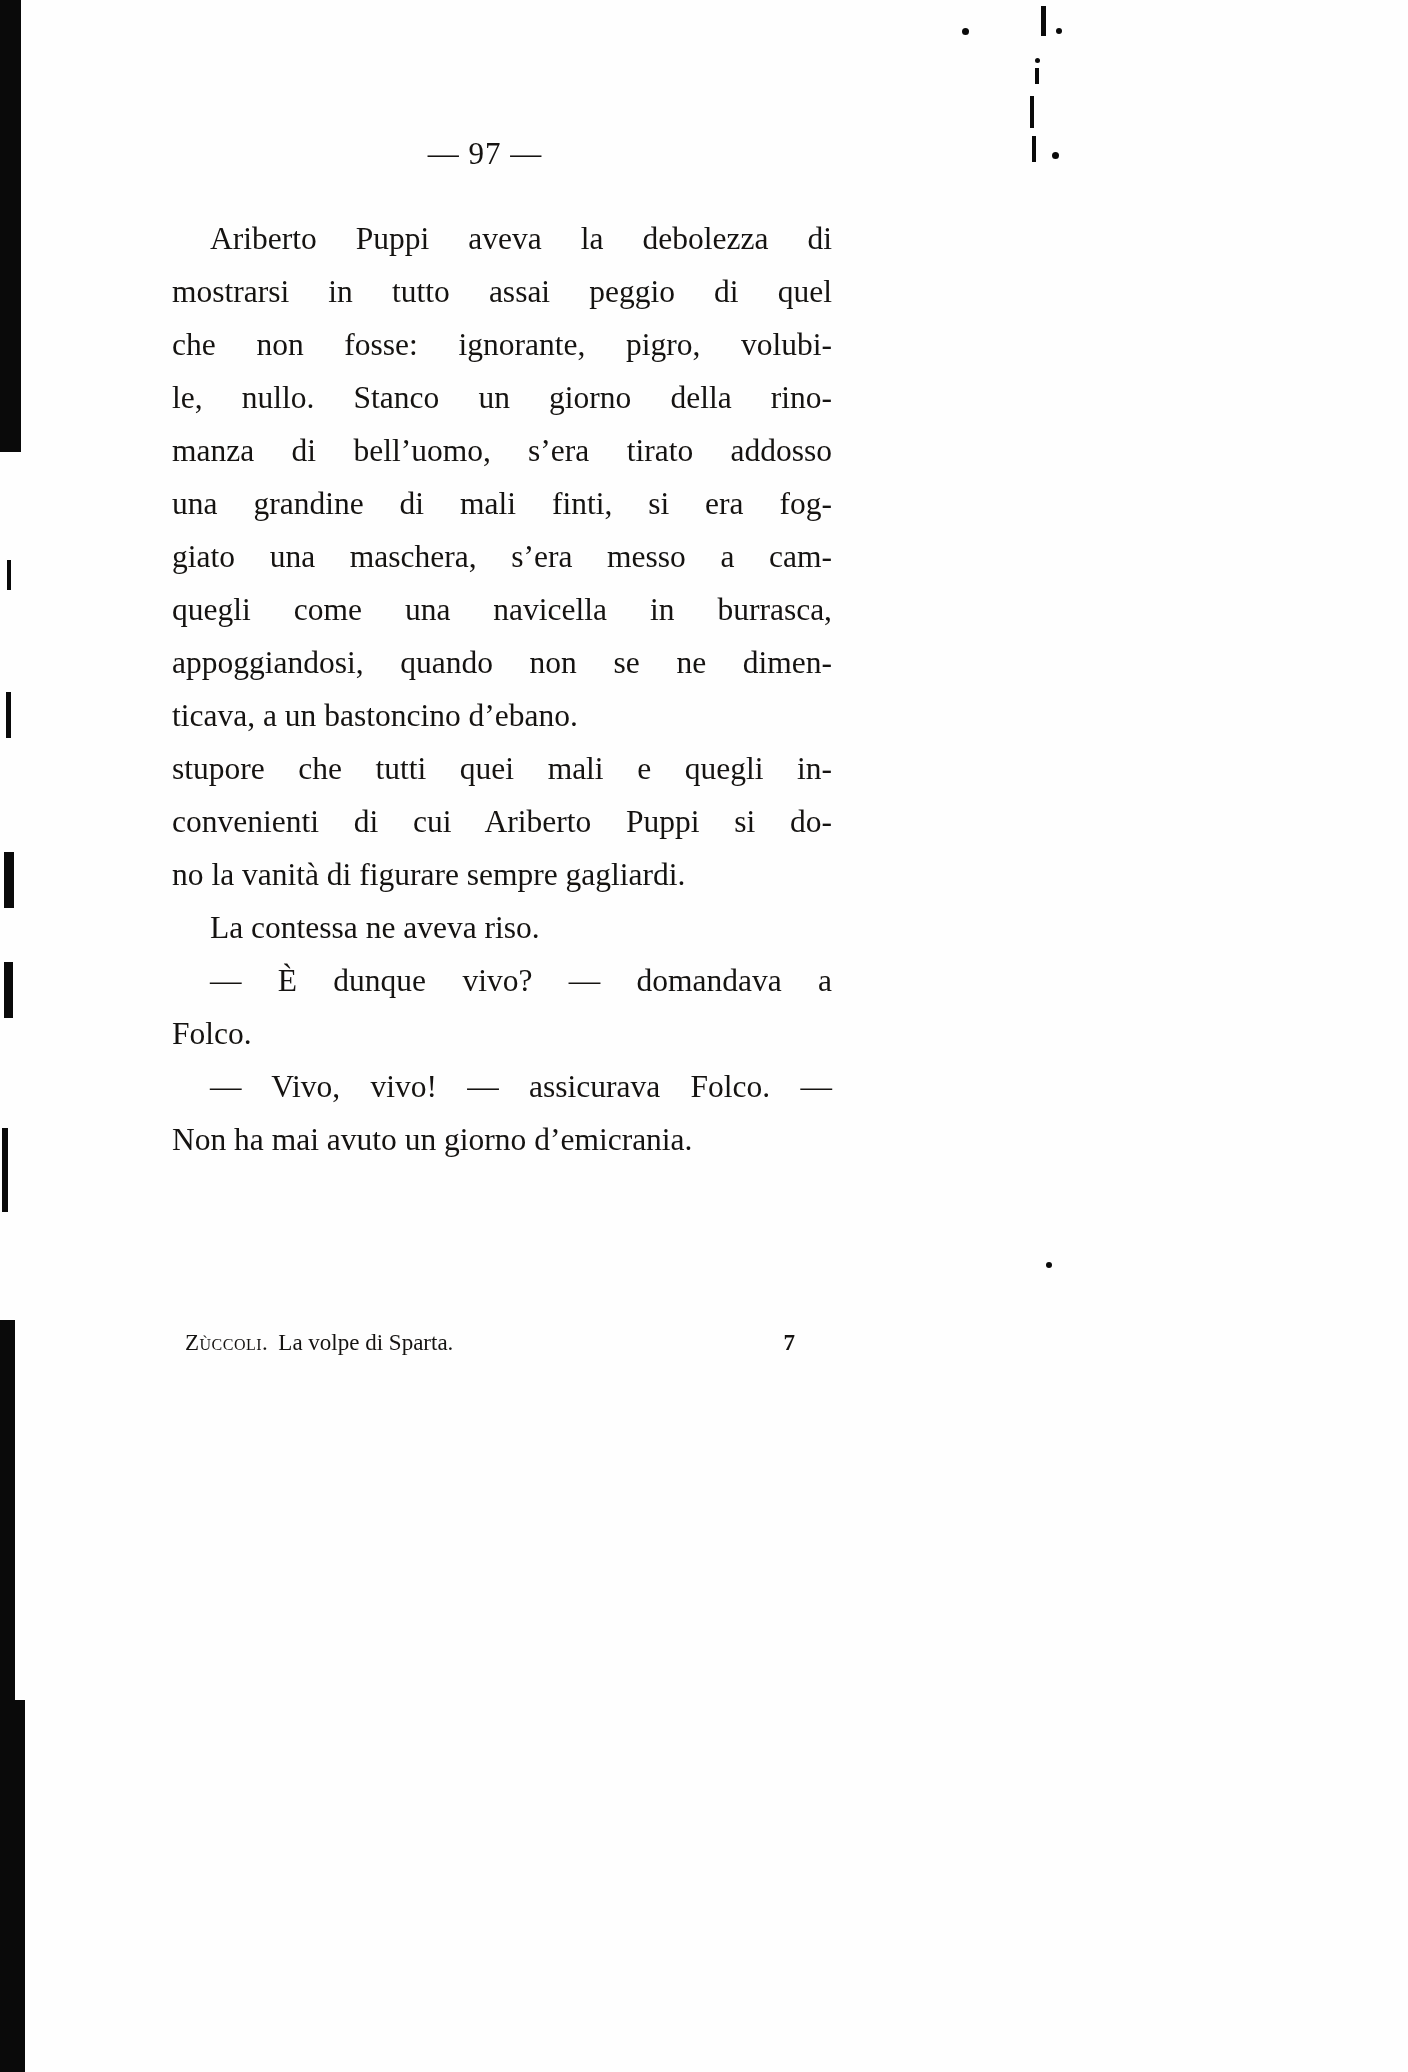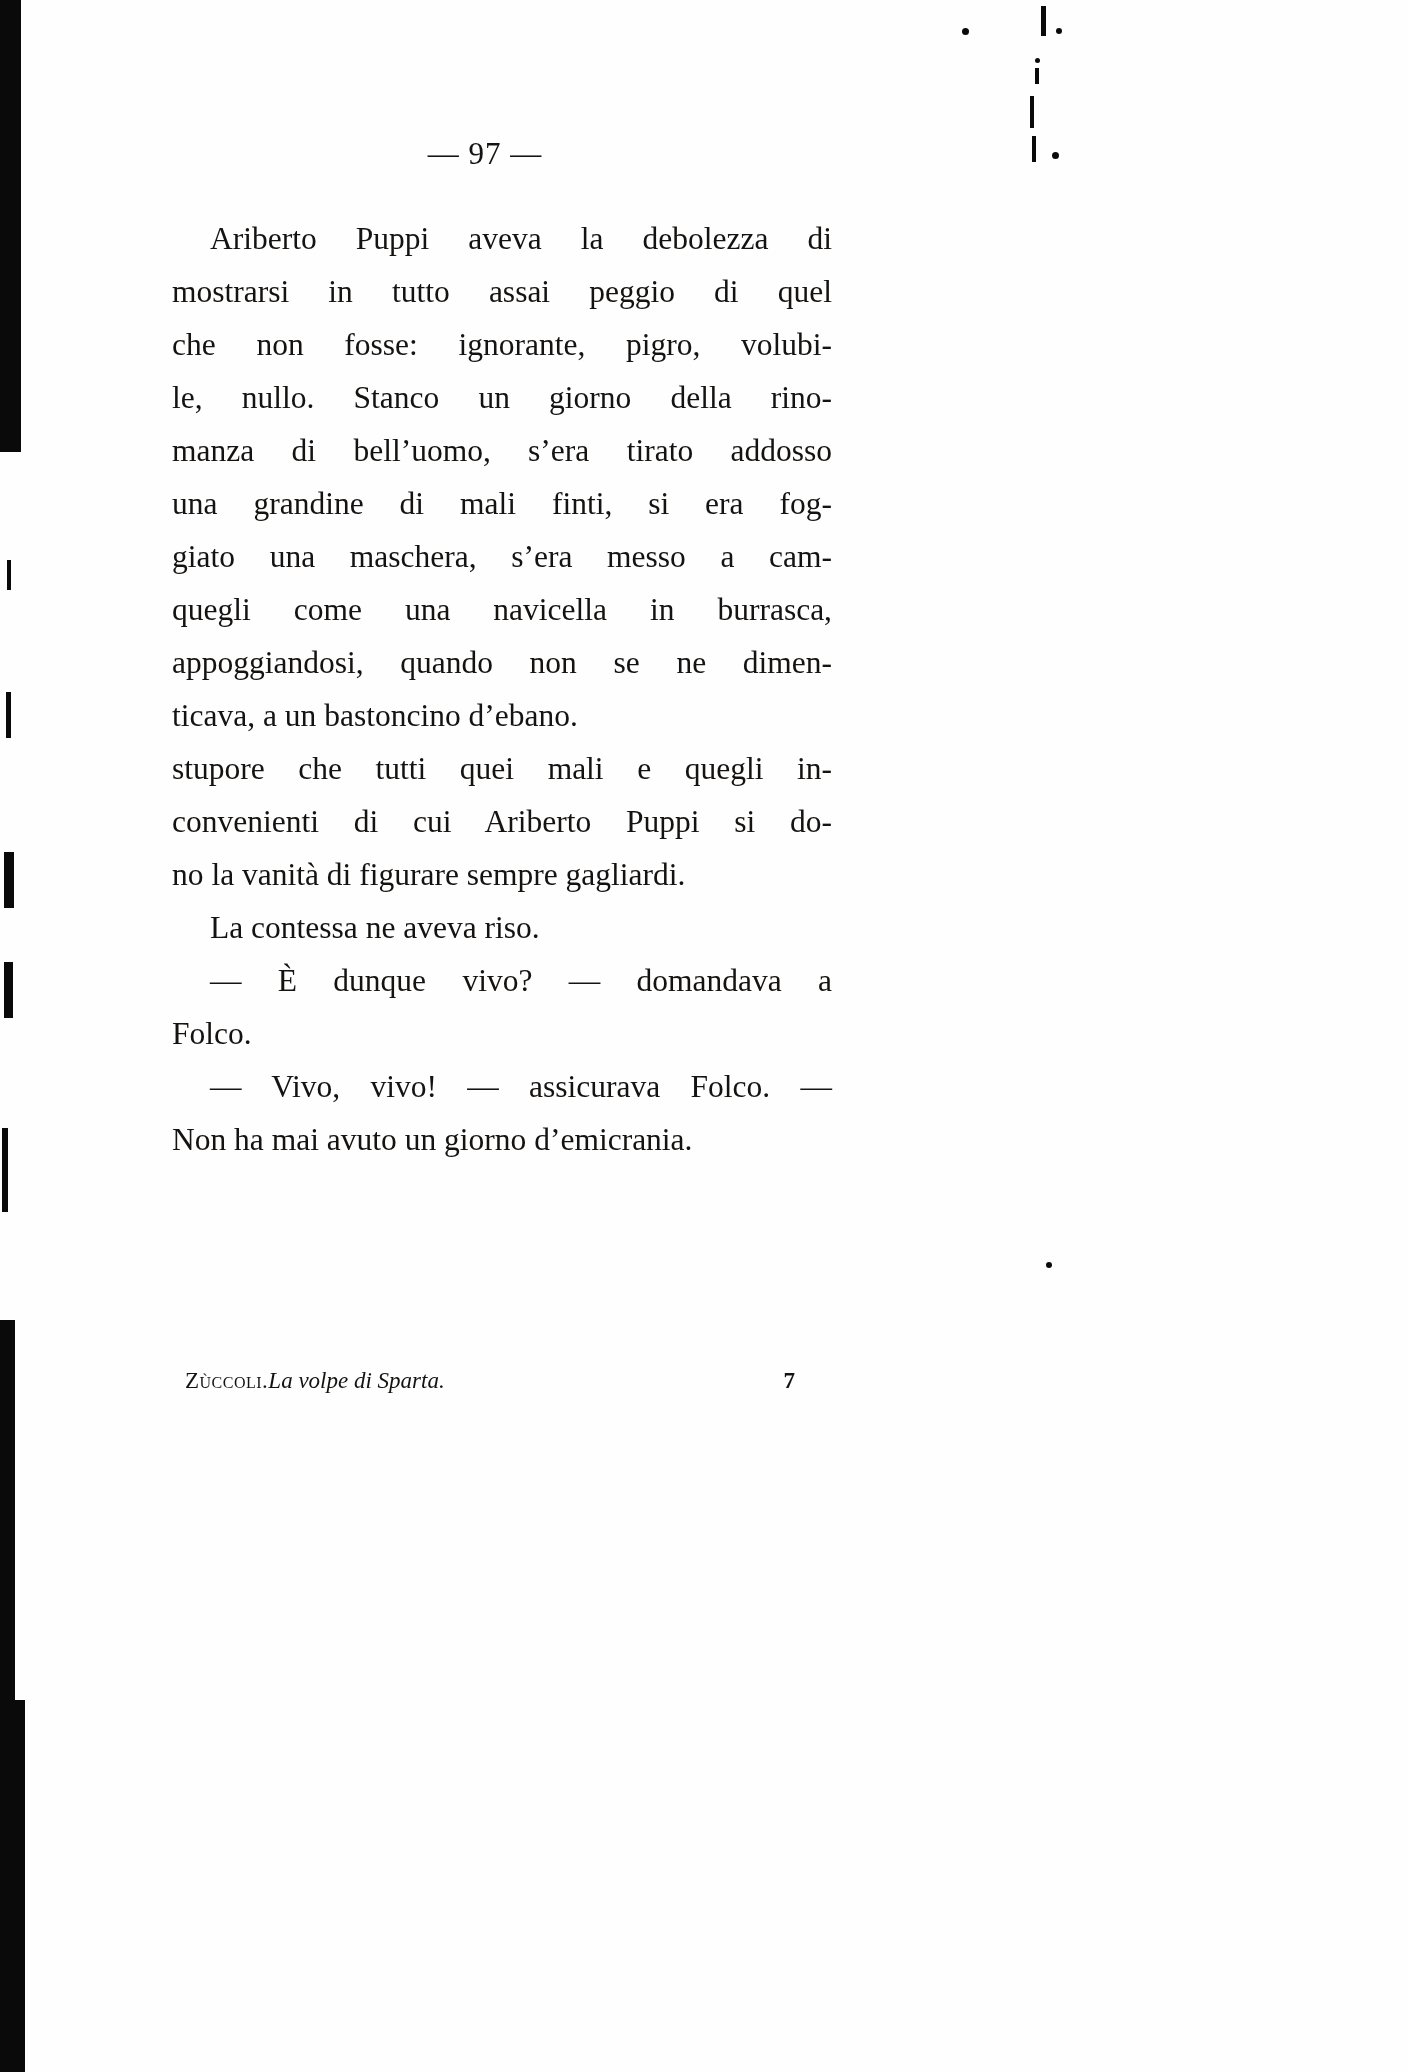--- a/index.html
+++ b/index.html
@@ -31,29 +31,29 @@
   }
   .line { white-space: nowrap; margin-left: 32px; }
   .line.just {
     white-space: normal;
     text-align: justify;
     text-align-last: justify;
   }
   .line.indent { text-indent: 38px; }
   .footer {
     position: absolute;
-    top: 1368px;
+    top: 1330px;
     left: 185px;
     width: 610px;
     font-size: 23px;
     display: flex;
     align-items: baseline;
   }
   .footer .author { font-variant: small-caps; letter-spacing: 0.5px; }
-  .footer .title  { font-style: italic; }
+  .footer .title  { margin-left: 10px; }
   .footer .pg     { margin-left: auto; font-weight: bold; }
   .artifact { position: absolute; background: #0a0a0a; }
   .dot { border-radius: 50%; }
 </style>
 </head>
 <body>
 
 <div class="artifact" style="left:0; top:0; width:21px; height:452px;"></div>
 <div class="artifact" style="left:7px; top:560px; width:4px; height:30px;"></div>
 <div class="artifact" style="left:6px; top:692px; width:5px; height:46px;"></div>

